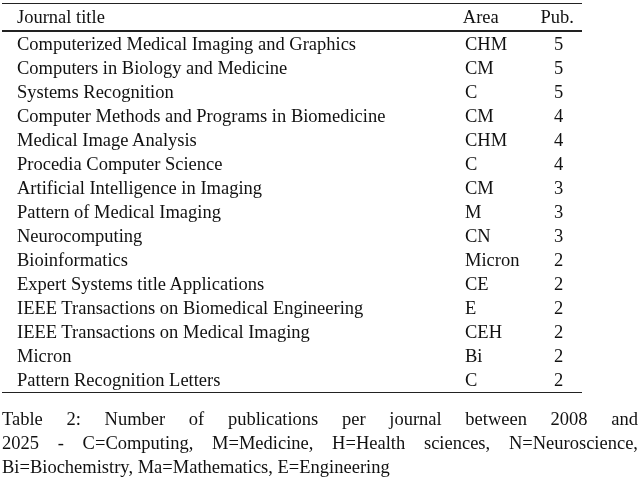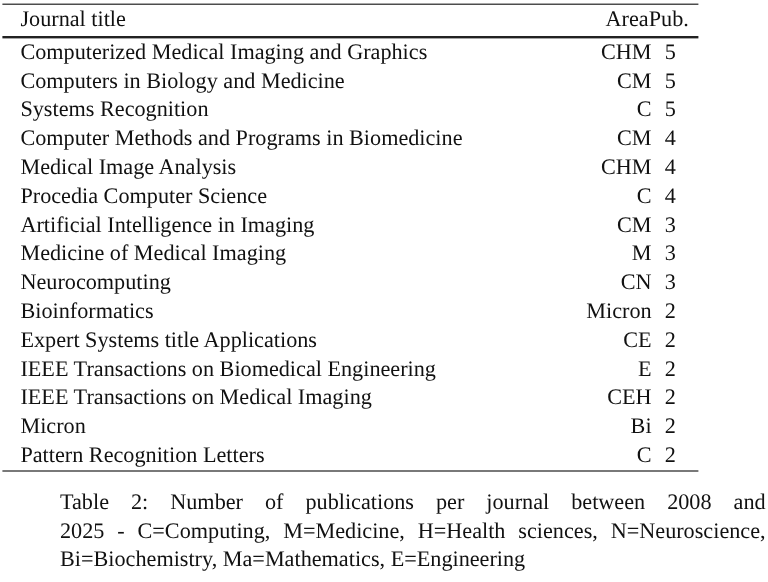--- a/index.html
+++ b/index.html
@@ -3,26 +3,26 @@
 <meta charset="utf-8">
 <style>
   html, body { margin:0; padding:0; background:#ffffff; }
   body { width:640px; height:485px; position:relative; overflow:hidden;
          font-family:"Liberation Serif","DejaVu Serif",serif; color:#111; }
   .table-wrap { position:absolute; left:2px; top:3px; width:580px; }
   .rule { height:1.4px; background:#222; }
   table { border-collapse:collapse; width:580px; font-size:18.5px; }
   td, th { padding:0; height:24px; line-height:24px; font-weight:normal; white-space:nowrap; }
   .c-title { width:448px; text-align:left; padding-left:15px; }
-  .c-area { width:78px; text-align:right; }
+  .c-area { width:78px; text-align:left; }
   .c-pub { text-align:center; padding-right:8px; }
   thead th { height:26px; line-height:24px; }
   .caption { position:absolute; left:2px; top:407px; width:636px; font-size:18.5px;
              line-height:24px; text-align:justify; }
-  .caption-line { display:block; text-align:justify; text-align-last:justify; height:24px;margin-left:48px; }
+  .caption-line { display:block; text-align:justify; text-align-last:justify; height:24px; }
   .caption-line.last { text-align-last:left; }
 </style>
 </head>
 <body>
 
 <div class="table-wrap">
   <div class="rule"></div>
   <table>
     <thead>
       <tr>
@@ -64,21 +64,21 @@
           <td class="c-title">Procedia Computer Science</td>
           <td class="c-area">C</td>
           <td class="c-pub">4</td>
         </tr>
         <tr>
           <td class="c-title">Artificial Intelligence in Imaging</td>
           <td class="c-area">CM</td>
           <td class="c-pub">3</td>
         </tr>
         <tr>
-          <td class="c-title">Medicine of Medical Imaging</td>
+          <td class="c-title">Pattern of Medical Imaging</td>
           <td class="c-area">M</td>
           <td class="c-pub">3</td>
         </tr>
         <tr>
           <td class="c-title">Neurocomputing</td>
           <td class="c-area">CN</td>
           <td class="c-pub">3</td>
         </tr>
         <tr>
           <td class="c-title">Bioinformatics</td>

